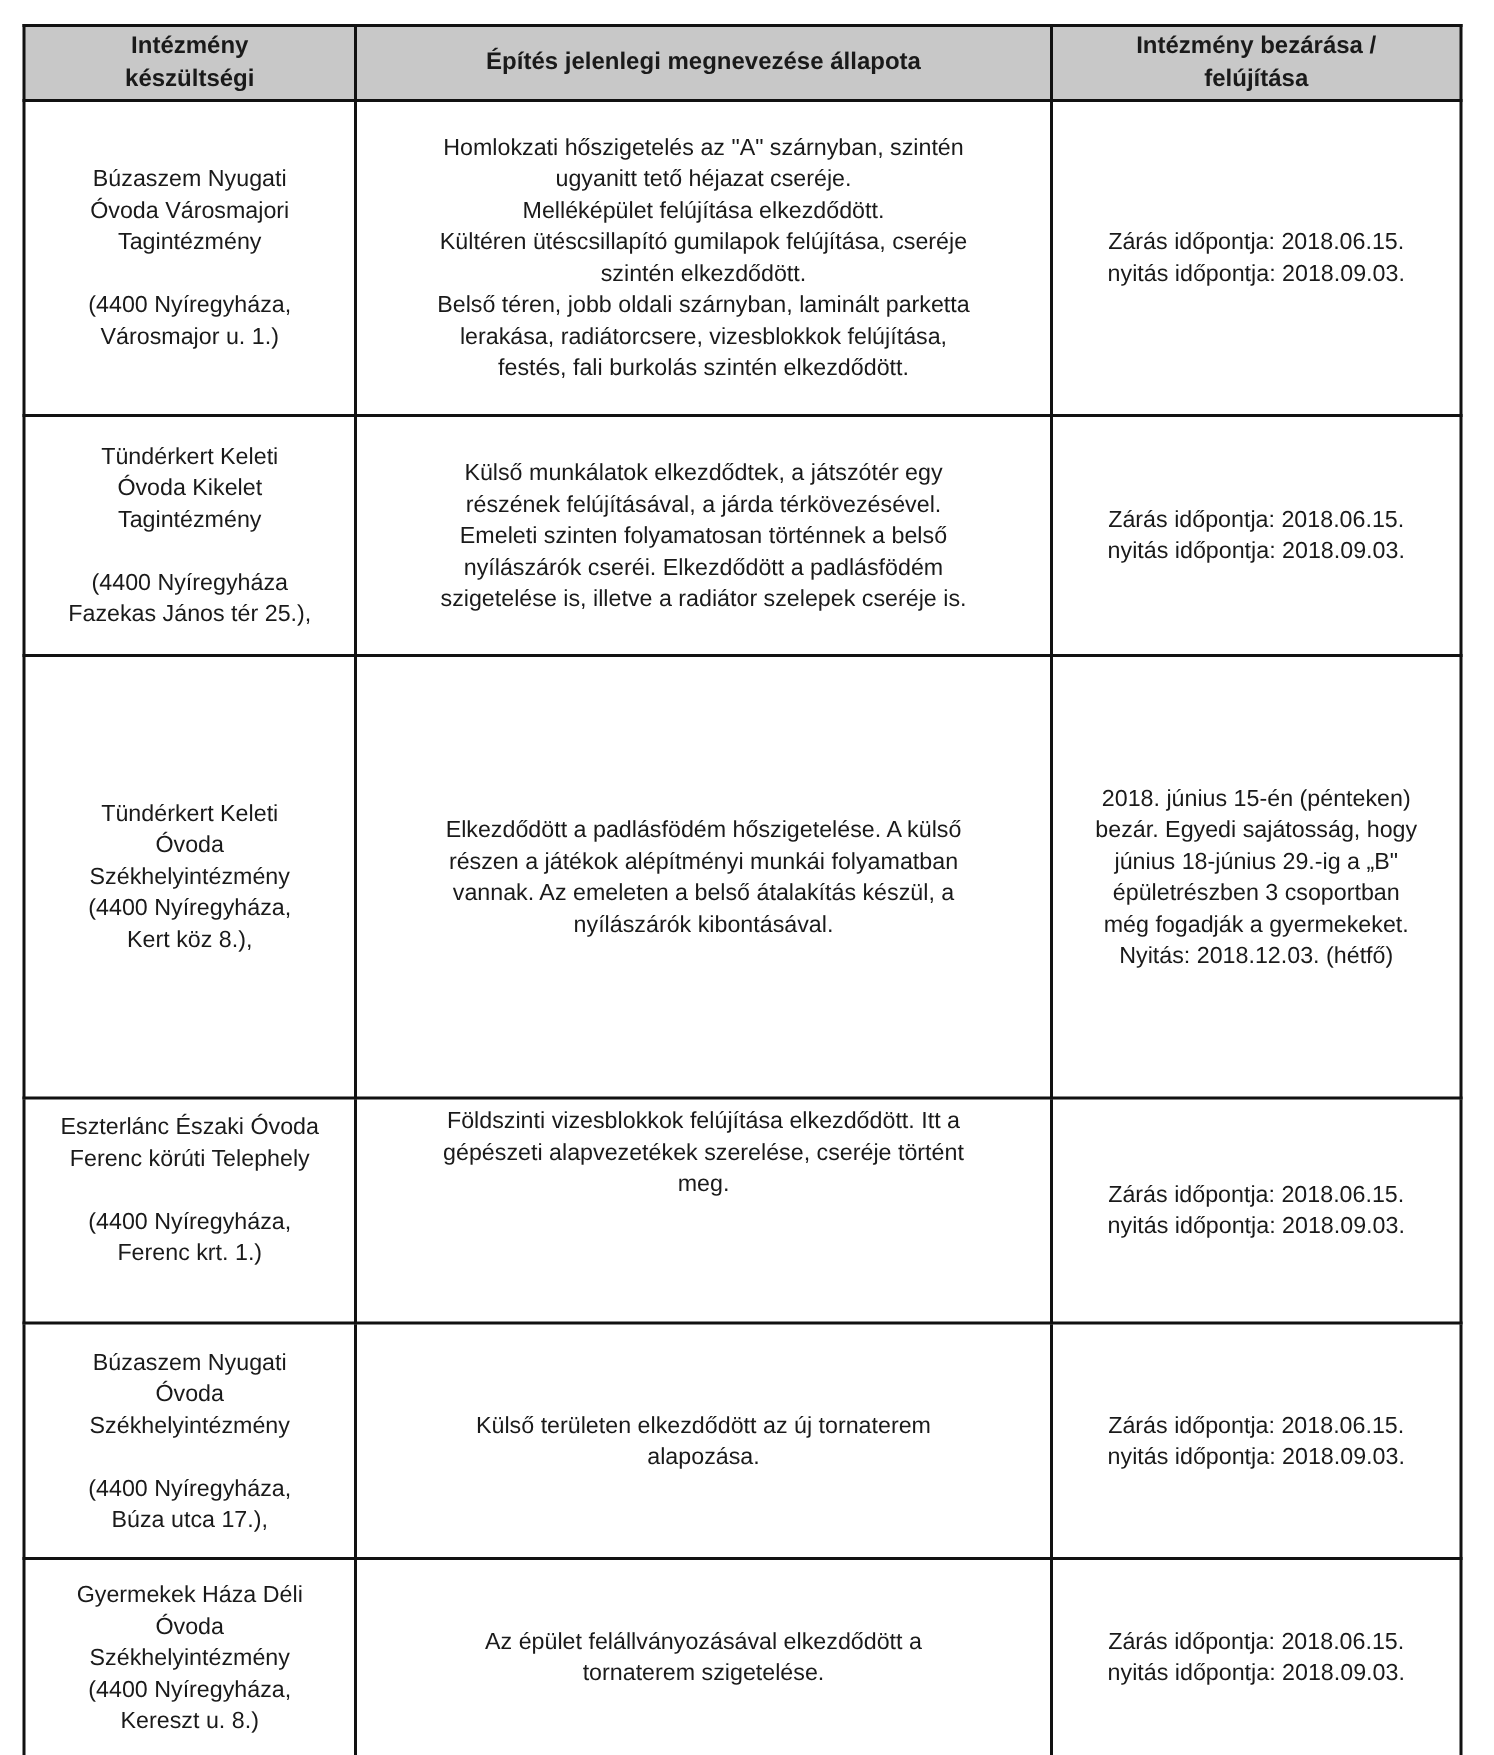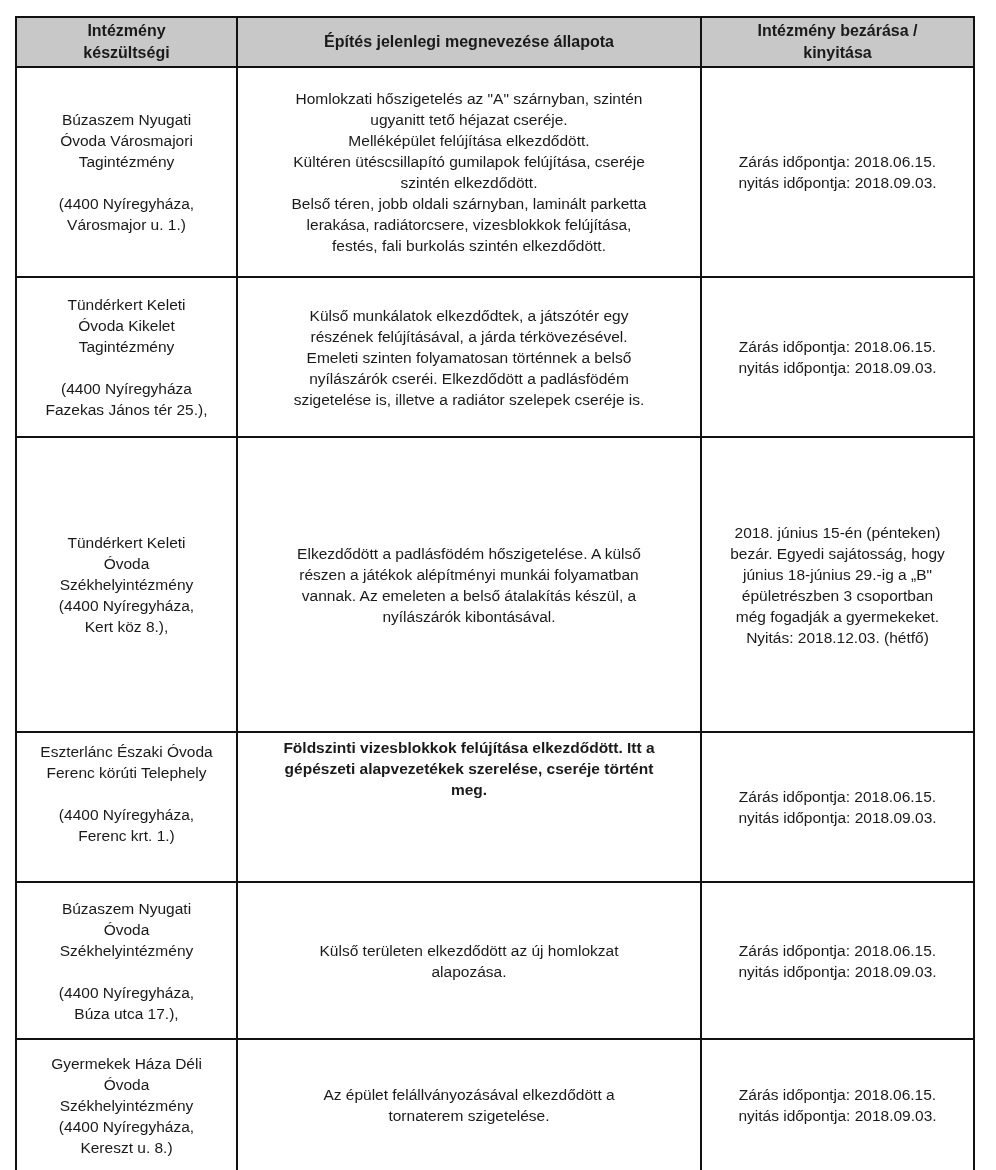--- a/index.html
+++ b/index.html
@@ -21,39 +21,39 @@
   }
   col.c1 { width: 221px; }
   col.c2 { width: 464px; }
   col.c3 { width: 273px; }
   tr.r1 td { height: 204px; }
   tr.r2 td { height: 154px; }
   tr.r3 td { height: 289px; }
   tr.r4 td { height: 138px; }
   tr.r5 td { height: 151px; }
   tr.r6 td { height: 126px; margin-left: 28px; }
-  tr.r4 td.work { vertical-align: top; padding-top: 4px; font-weight: bold; }
+  tr.r4 td.work { vertical-align: top; padding-top: 4px; }
   tr.r4 td.name { vertical-align: top; padding-top: 8px; }
 </style>
 </head>
 <body>
 
 <table class="status-table">
   <colgroup>
       <col class="c1">
       <col class="c2">
       <col class="c3">
     </colgroup>
   <thead>
     <tr>
       <th>Intézmény
 készültségi</th>
       <th>Építés jelenlegi megnevezése állapota</th>
       <th>Intézmény bezárása /
-kinyitása</th>
+felújítása</th>
     </tr>
   </thead>
   <tbody>
     <tr class="r1">
       <td class="name">Búzaszem Nyugati
 Óvoda Városmajori
 Tagintézmény
 
 (4400 Nyíregyháza,
 Városmajor u. 1.)</td>
@@ -112,21 +112,21 @@
       <td class="sched">Zárás időpontja: 2018.06.15.
 nyitás időpontja: 2018.09.03.</td>
     </tr>
     <tr class="r5">
       <td class="name">Búzaszem Nyugati
 Óvoda
 Székhelyintézmény
 
 (4400 Nyíregyháza,
 Búza utca 17.),</td>
-      <td class="work">Külső területen elkezdődött az új homlokzat
+      <td class="work">Külső területen elkezdődött az új tornaterem
 alapozása.</td>
       <td class="sched">Zárás időpontja: 2018.06.15.
 nyitás időpontja: 2018.09.03.</td>
     </tr>
     <tr class="r6">
       <td class="name">Gyermekek Háza Déli
 Óvoda
 Székhelyintézmény
 (4400 Nyíregyháza,
 Kereszt u. 8.)</td>

